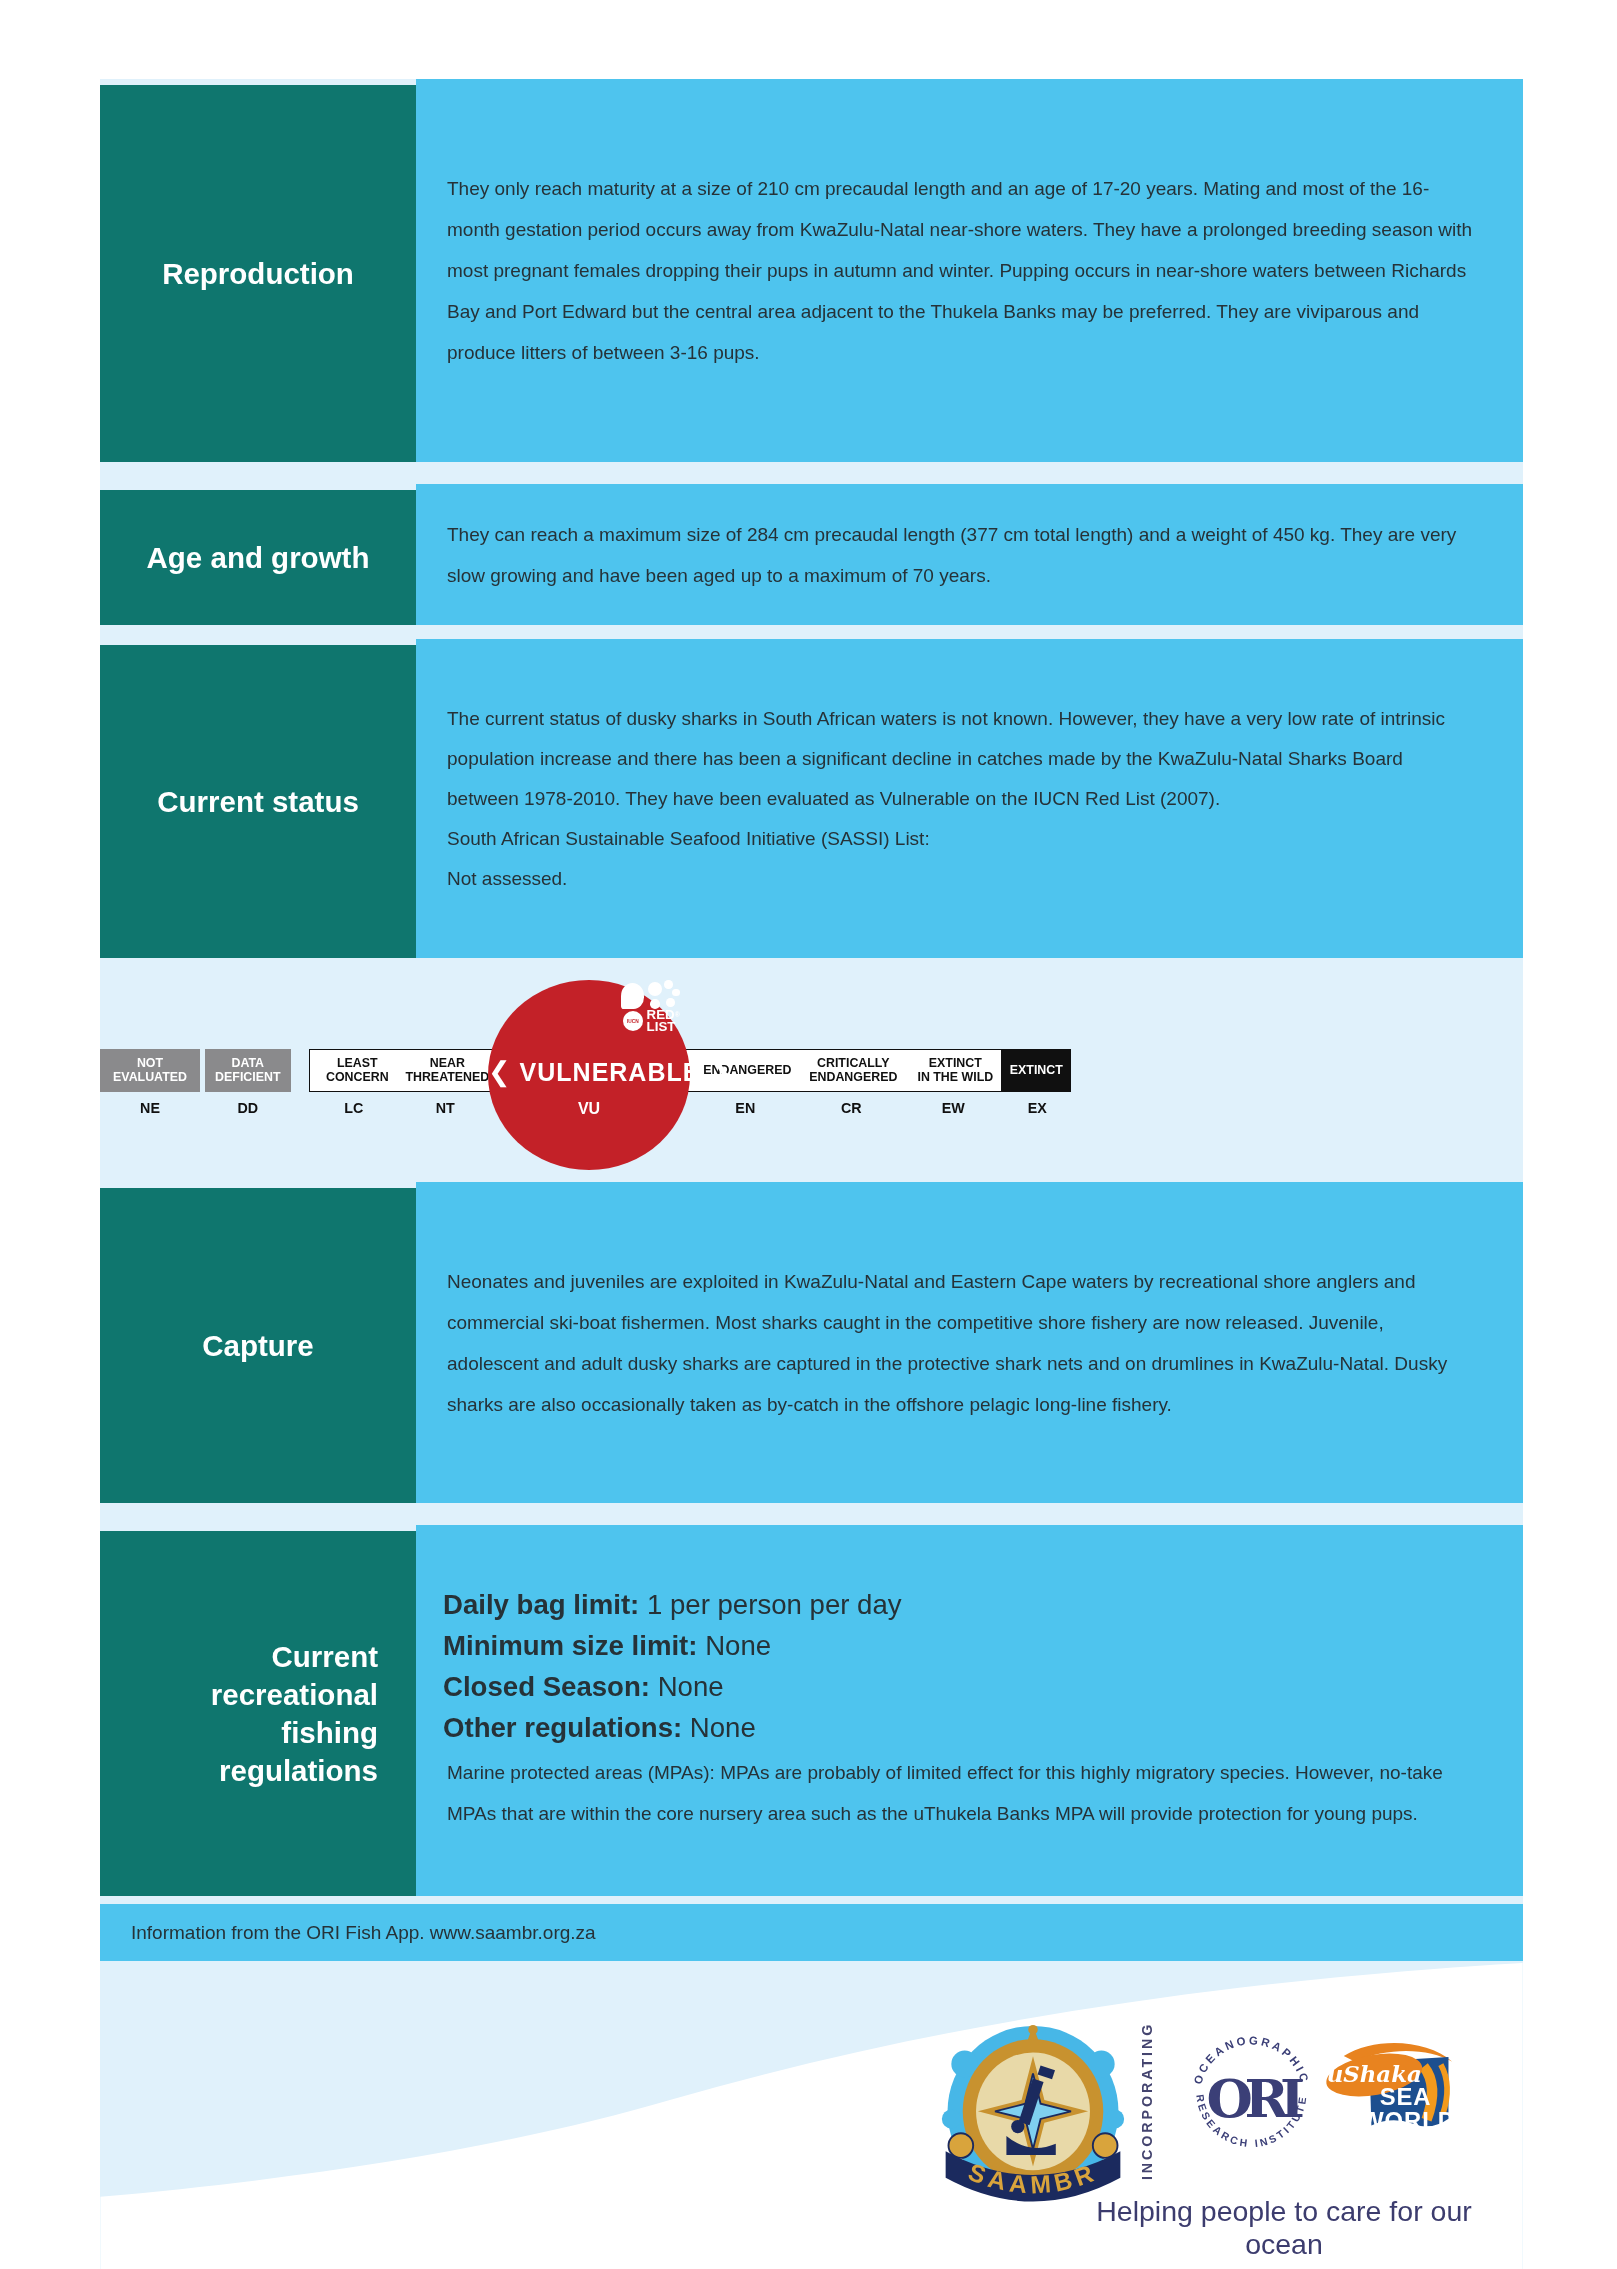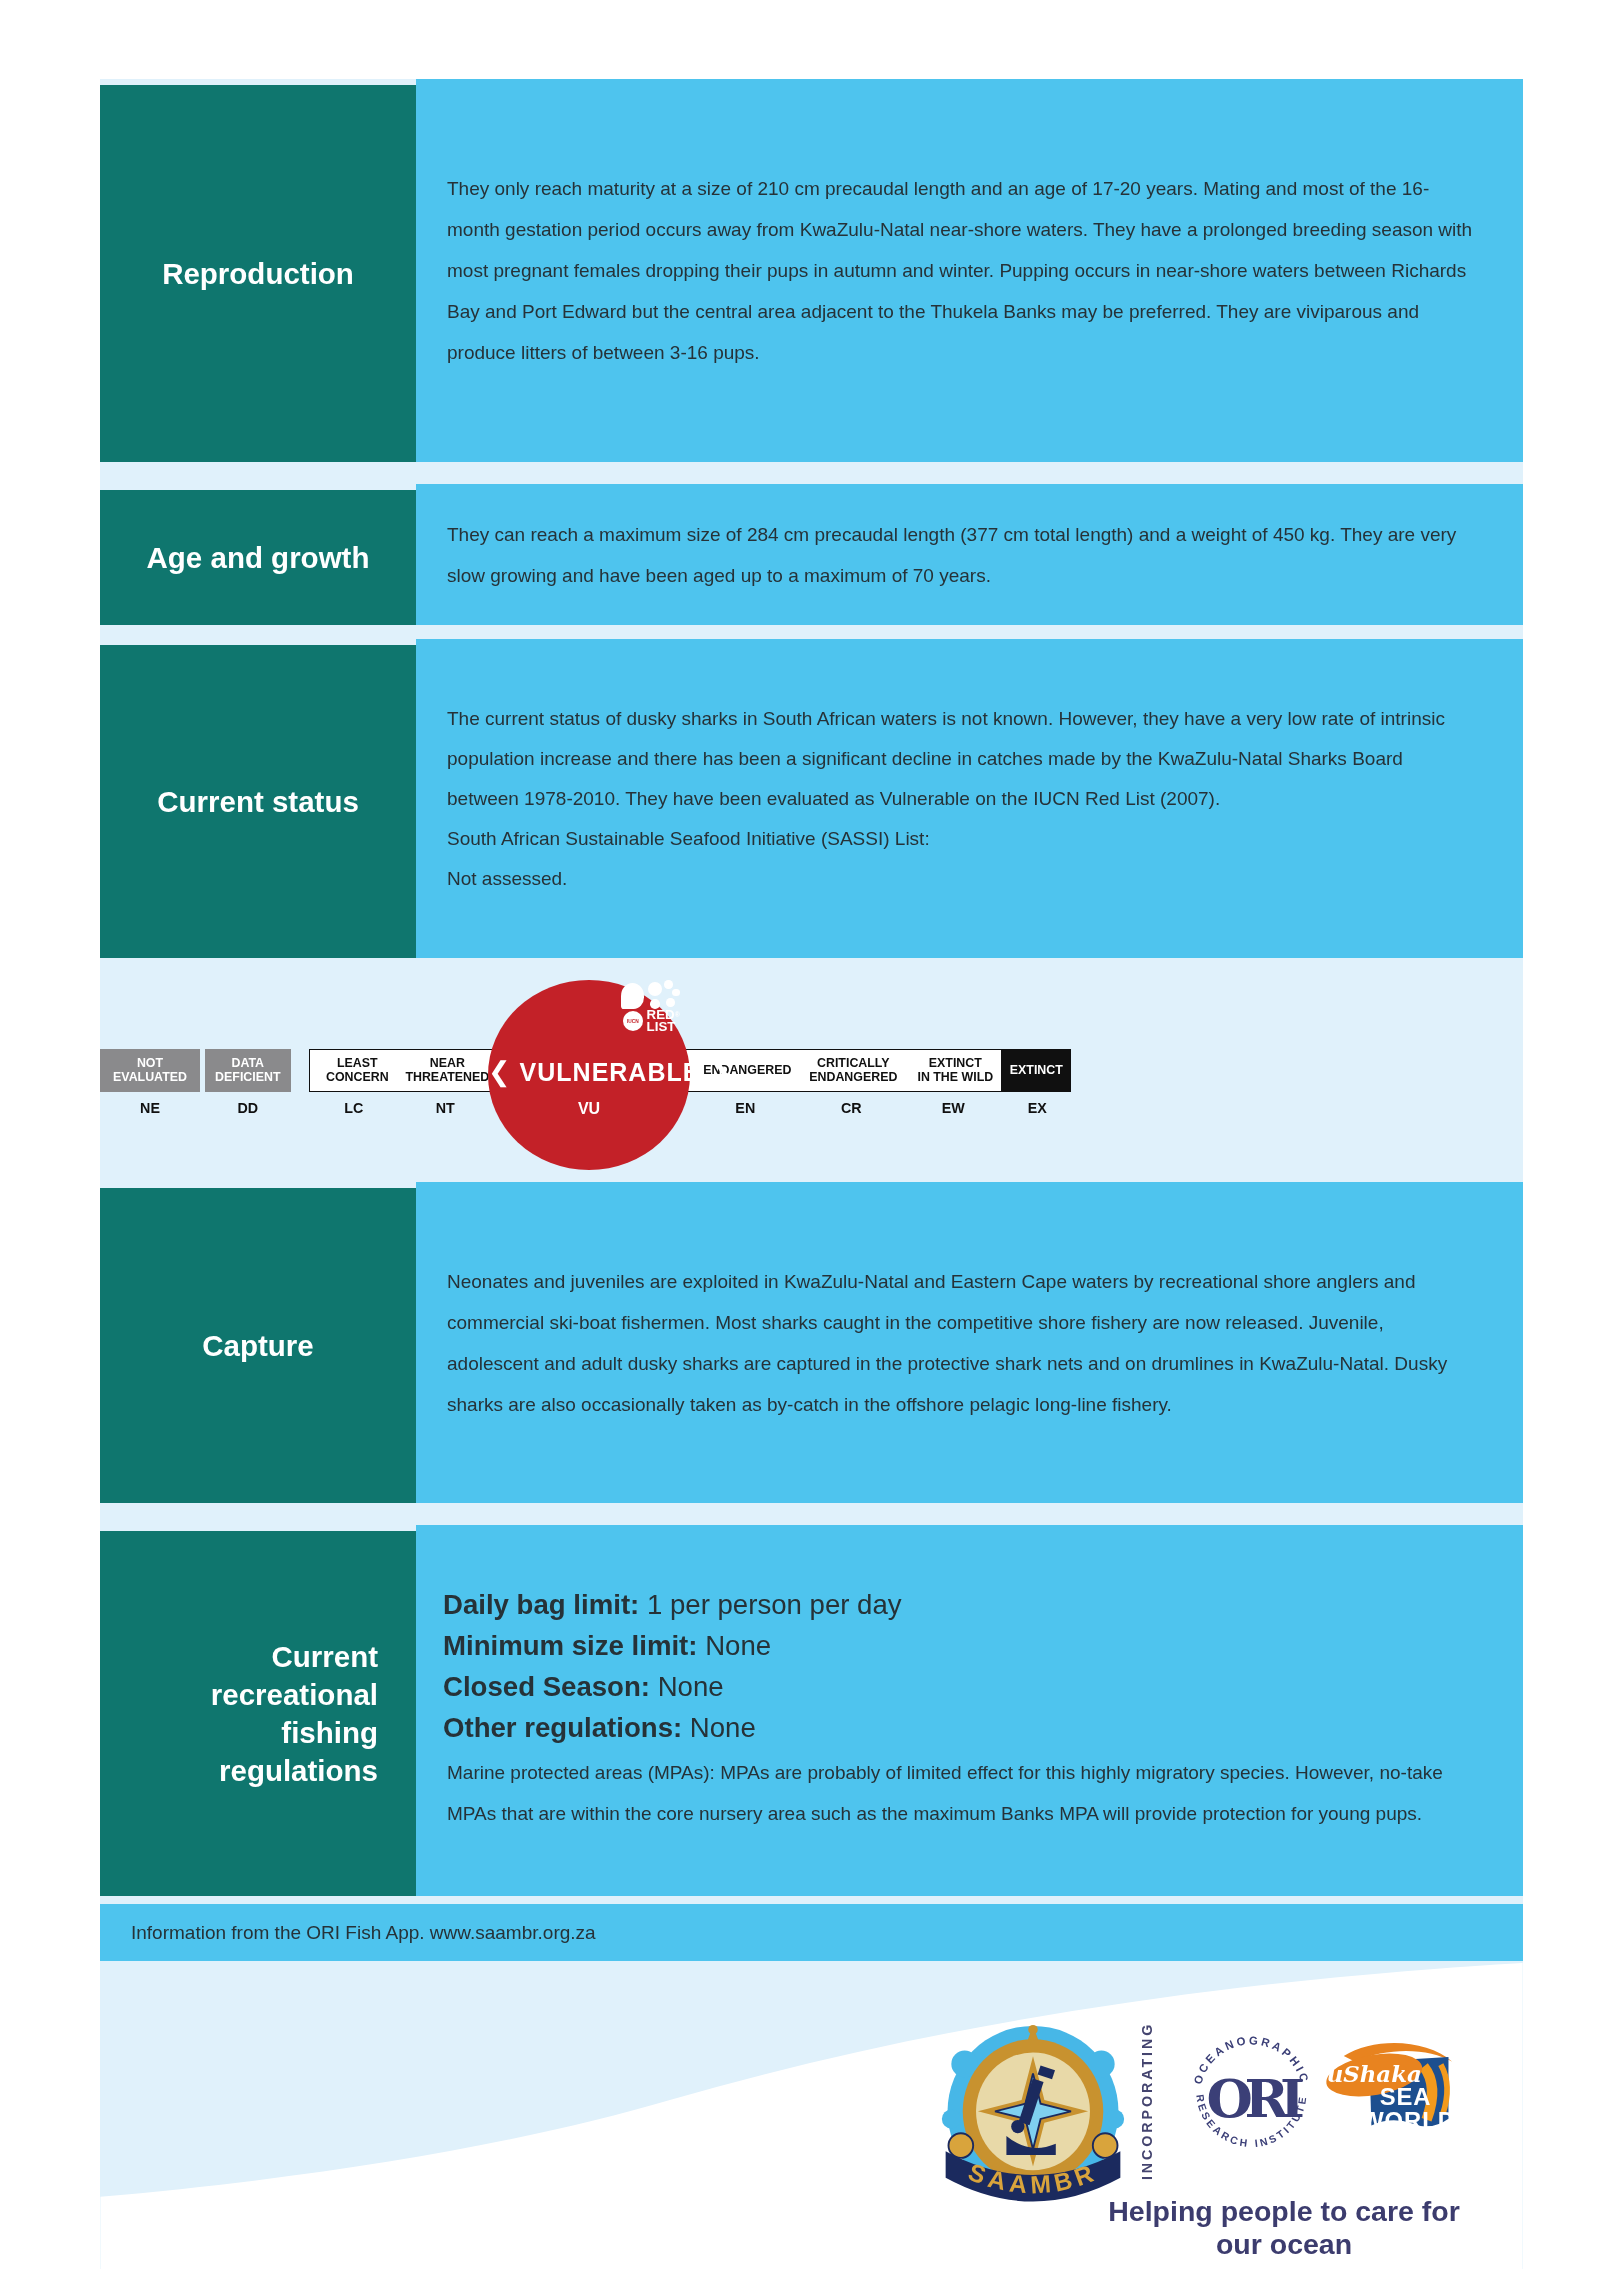--- a/index.html
+++ b/index.html
@@ -42,21 +42,21 @@
            display:flex;align-items:center;justify-content:center;font-size:4.8px;font-weight:bold;color:#c32128;}
   .rl-words{position:absolute;left:27.6px;top:28.5px;color:#ffffff;font-weight:bold;font-size:13.3px;line-height:12.4px;}
   .rl-reg{font-size:6.7px;vertical-align:top;}
   
   .footer{position:absolute;left:100px;top:1961px;width:1423px;height:308px;background:#e0f1fb;overflow:hidden;}
   .footer svg.wave{position:absolute;left:0;top:0;}
   .logo-abs{position:absolute;z-index:5;}
   .incorporating{writing-mode:vertical-rl;transform:rotate(180deg);font-size:14.3px;font-weight:bold;
                  letter-spacing:2.9px;color:#44446f;height:135px;text-align:center;}
   .tagline{position:absolute;left:1094px;top:2195px;width:380px;text-align:center;z-index:5;
-           color:#3c3c6e;font-size:28.5px;font-weight:700;}
+           color:#3c3c6e;font-size:28.5px;font-weight:400;}
 </style>
 </head>
 <body>
 
 <div class="page">
 
   <div class="table-bg"></div>
 
   <div class="row" style="top:79px;height:383px;">
     <div class="label">Reproduction</div>
@@ -148,21 +148,21 @@
     </div>
   </div>
 
   <div class="row" style="top:1525px;height:371px;">
     <div class="label">Current recreational fishing regulations</div>
     <div class="content">
       <div class="reg-line"><span class="b">Daily bag limit:</span> <span>1 per person per day</span></div>
       <div class="reg-line"><span class="b">Minimum size limit:</span> <span>None</span></div>
       <div class="reg-line"><span class="b">Closed Season:</span> <span>None</span></div>
       <div class="reg-line"><span class="b">Other regulations:</span> <span>None</span></div>
-      <p>Marine protected areas (MPAs): MPAs are probably of limited effect for this highly migratory species. However, no-take MPAs that are within the core nursery area such as the maximum Banks MPA will provide protection for young pups.</p>
+      <p>Marine protected areas (MPAs): MPAs are probably of limited effect for this highly migratory species. However, no-take MPAs that are within the core nursery area such as the uThukela Banks MPA will provide protection for young pups.</p>
     </div>
   </div>
 
   <div class="row" style="top:1904px;height:57px;">
     <div class="content">
       <p>Information from the ORI Fish App.  www.saambr.org.za</p>
     </div>
   </div>
 
   <div class="footer">

